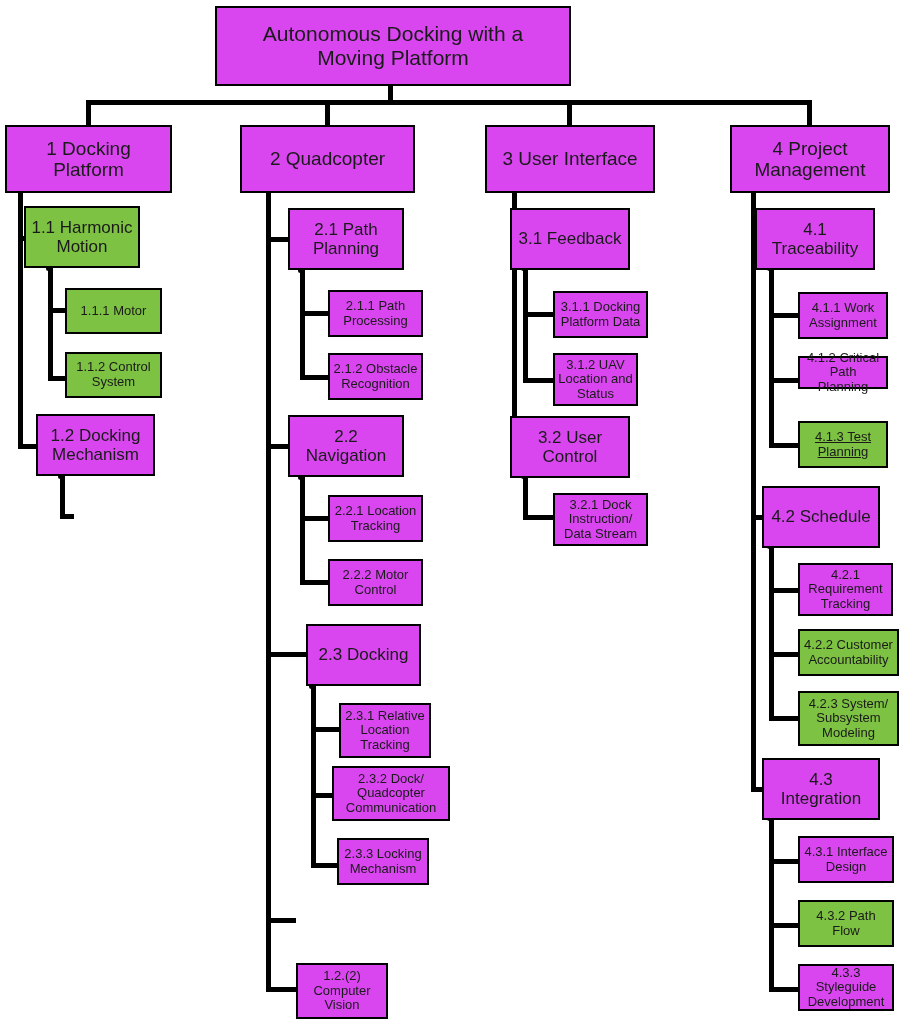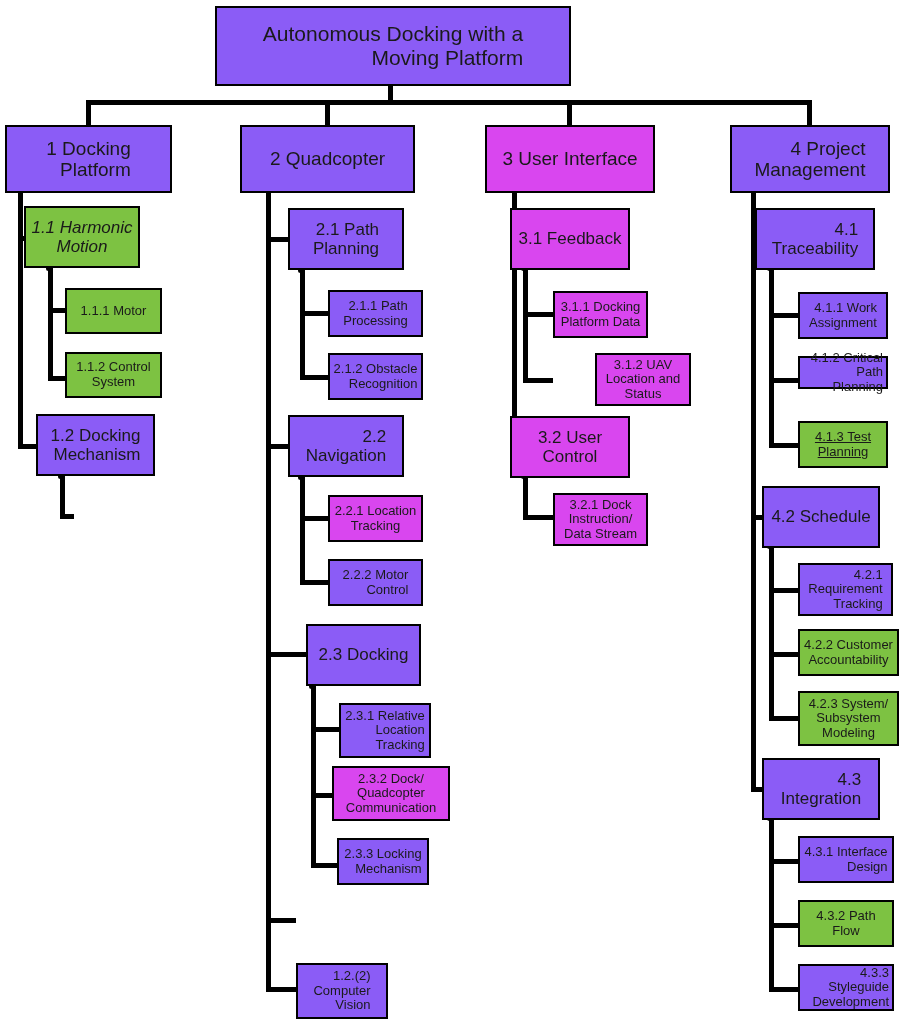--- a/index.html
+++ b/index.html
@@ -18,21 +18,21 @@
     display:flex;
     align-items:center;
     justify-content:center;
     text-align:center;
     color:#1a1a1a;
     line-height:1.12;
     padding:1px 3px;
     z-index:3;
     white-space:pre-line;
   }
-  .c-yellow{background:#8b5cf6;text-align:right;}
+  .c-yellow{background:#d946ef;}
   .c-green{background:#7DC242;}
   .c-red{background:#d946ef;}
   .lvl0{font-size:21px;}
   .lvl1{font-size:19px;}
   .lvl2{font-size:17px;}
   .lvl3{font-size:13px;}
   .line{
     position:absolute;
     background:#000000;
     z-index:1;
@@ -130,21 +130,21 @@
   <div class="dot" style="left:521px;top:474px;"></div>
   <div class="dot" style="left:767px;top:266px;"></div>
   <div class="dot" style="left:767px;top:544px;"></div>
   <div class="dot" style="left:767px;top:816px;"></div>
 
   <div class="node c-yellow lvl0" style="left:215px;top:6px;width:356px;height:80px;">Autonomous Docking with a
 Moving Platform</div>
 
   <div class="node c-yellow lvl1" style="left:5px;top:125px;width:167px;height:68px;">1 Docking
 Platform</div>
-  <div class="node c-green lvl2" style="left:24px;top:206px;width:116px;height:62px;font-style:italic;">1.1 Harmonic
+  <div class="node c-green lvl2" style="left:24px;top:206px;width:116px;height:62px;">1.1 Harmonic
 Motion</div>
   <div class="node c-green lvl3" style="left:65px;top:288px;width:97px;height:46px;">1.1.1 Motor</div>
   <div class="node c-green lvl3" style="left:65px;top:352px;width:97px;height:46px;">1.1.2 Control
 System</div>
   <div class="node c-yellow lvl2" style="left:36px;top:414px;width:119px;height:62px;">1.2 Docking
 Mechanism</div>
 
   <div class="node c-yellow lvl1" style="left:240px;top:125px;width:175px;height:68px;">2 Quadcopter</div>
   <div class="node c-yellow lvl2" style="left:288px;top:208px;width:116px;height:62px;">2.1 Path
 Planning</div>
@@ -168,21 +168,21 @@
   <div class="node c-yellow lvl3" style="left:337px;top:838px;width:92px;height:47px;">2.3.3 Locking
 Mechanism</div>
   <div class="node c-yellow lvl3" style="left:296px;top:963px;width:92px;height:56px;">1.2.(2)
 Computer
 Vision</div>
 
   <div class="node c-red lvl1" style="left:485px;top:125px;width:170px;height:68px;">3 User Interface</div>
   <div class="node c-red lvl2" style="left:510px;top:208px;width:120px;height:62px;">3.1 Feedback</div>
   <div class="node c-red lvl3" style="left:553px;top:291px;width:95px;height:47px;">3.1.1 Docking
 Platform Data</div>
-  <div class="node c-red lvl3" style="left:553px;top:353px;width:96px;height:53px;margin-left:42px;">3.1.2 UAV
+  <div class="node c-red lvl3" style="left:553px;top:353px;width:85px;height:53px;">3.1.2 UAV
 Location and
 Status</div>
   <div class="node c-red lvl2" style="left:510px;top:416px;width:120px;height:62px;">3.2 User
 Control</div>
   <div class="node c-red lvl3" style="left:553px;top:493px;width:95px;height:53px;">3.2.1 Dock
 Instruction/
 Data Stream</div>
 
   <div class="node c-yellow lvl1" style="left:730px;top:125px;width:160px;height:68px;">4 Project
 Management</div>

